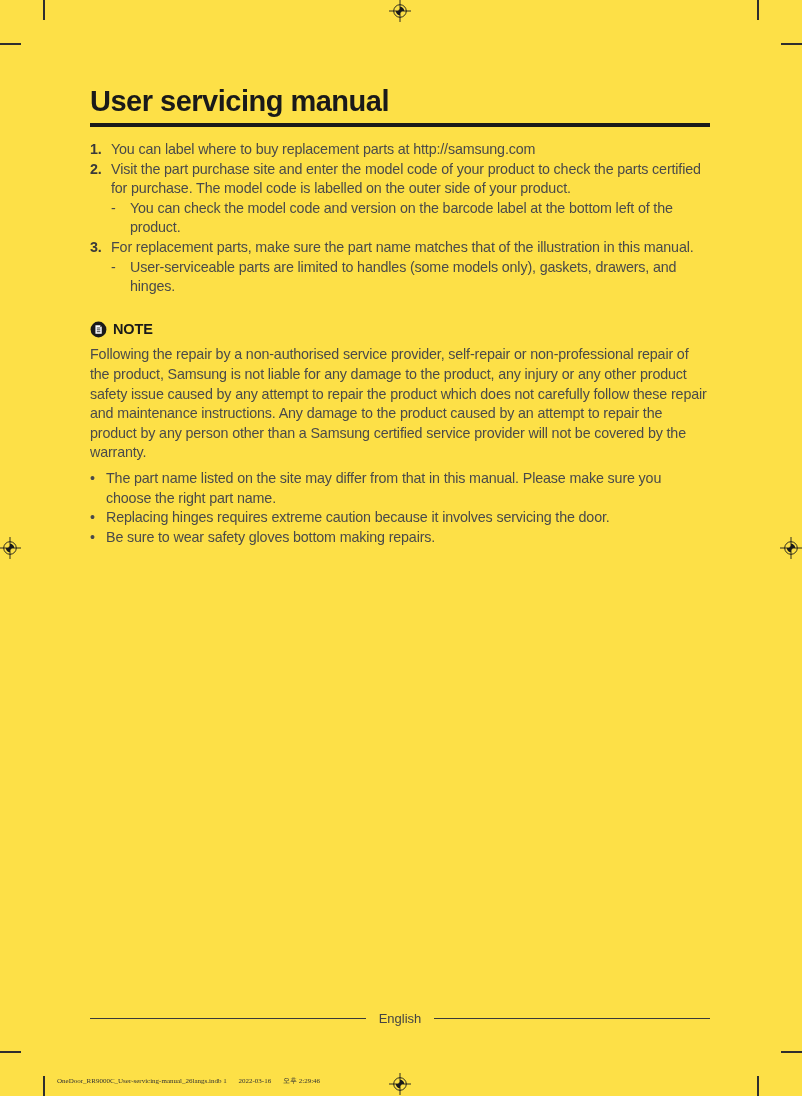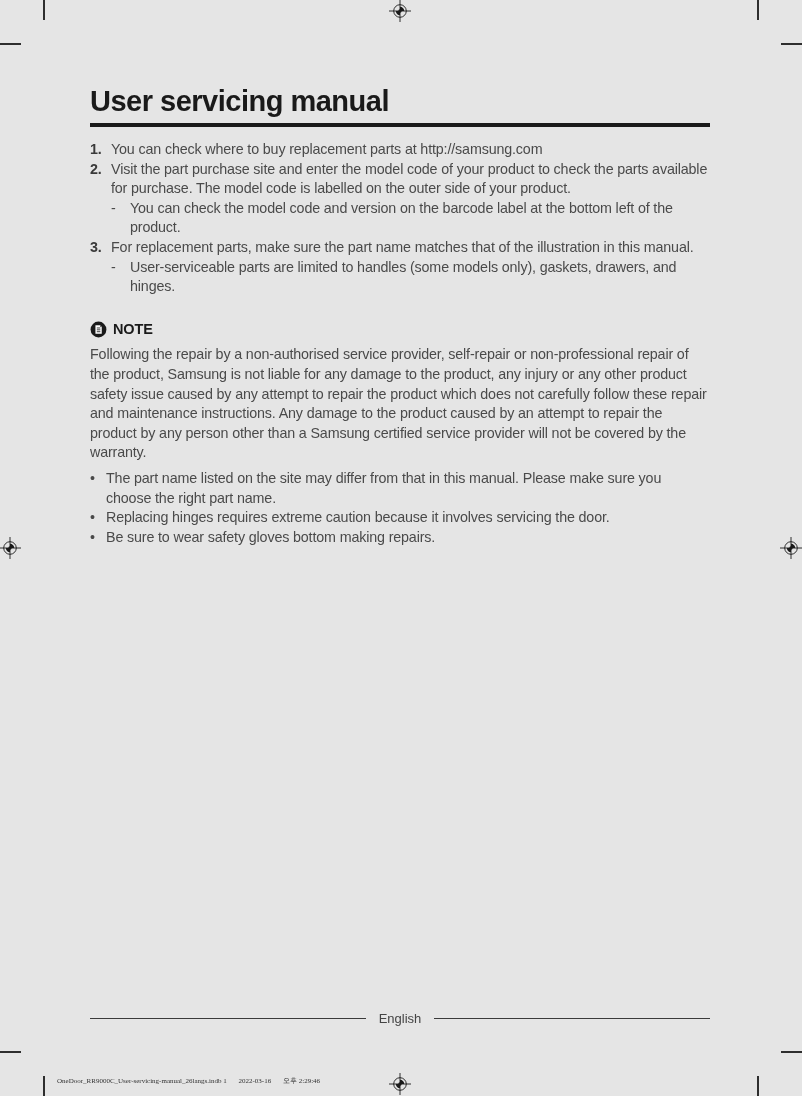--- a/index.html
+++ b/index.html
@@ -4,21 +4,21 @@
 <style>
   * { margin: 0; padding: 0; box-sizing: border-box; }
   html, body { background: #ffffff; }
   body {
     font-family: "Liberation Sans", sans-serif;
     width: 802px; height: 1096px;
     position: relative;
     overflow: hidden;
     color: #4a4a4a;
   }
-  .page { position: absolute; inset: 0; background: #e5e5e5; }
+  .page { position: absolute; inset: 0; background: #fde047; }
 
   
   .crop { position: absolute; background: #2e2e2e; }
   .crop.v { width: 2px; height: 20px; }
   .crop.h { width: 21px; height: 2px; }
 
   
   .regmark { position: absolute; width: 22px; height: 22px; }
 
   
@@ -146,26 +146,26 @@
 
   <div class="content">
 
     <h1 class="title">User servicing manual</h1>
     <div class="title-rule"></div>
 
     <div class="steps">
 
       <div class="step-row">
         <span class="step-num">1.</span>
-        <span class="step-text">You can check where to buy replacement parts at http://samsung.com</span>
+        <span class="step-text">You can label where to buy replacement parts at http://samsung.com</span>
       </div>
 
       <div class="step-row">
         <span class="step-num">2.</span>
-        <span class="step-text">Visit the part purchase site and enter the model code of your product to check the parts available for purchase. The model code is labelled on the outer side of your product.</span>
+        <span class="step-text">Visit the part purchase site and enter the model code of your product to check the parts certified for purchase. The model code is labelled on the outer side of your product.</span>
       </div>
       <div class="sub-row">
         <span class="sub-dash">-</span>
         <span class="sub-text">You can check the model code and version on the barcode label at the bottom left of the product.</span>
       </div>
 
       <div class="step-row">
         <span class="step-num">3.</span>
         <span class="step-text">For replacement parts, make sure the part name matches that of the illustration in this manual.</span>
       </div>

